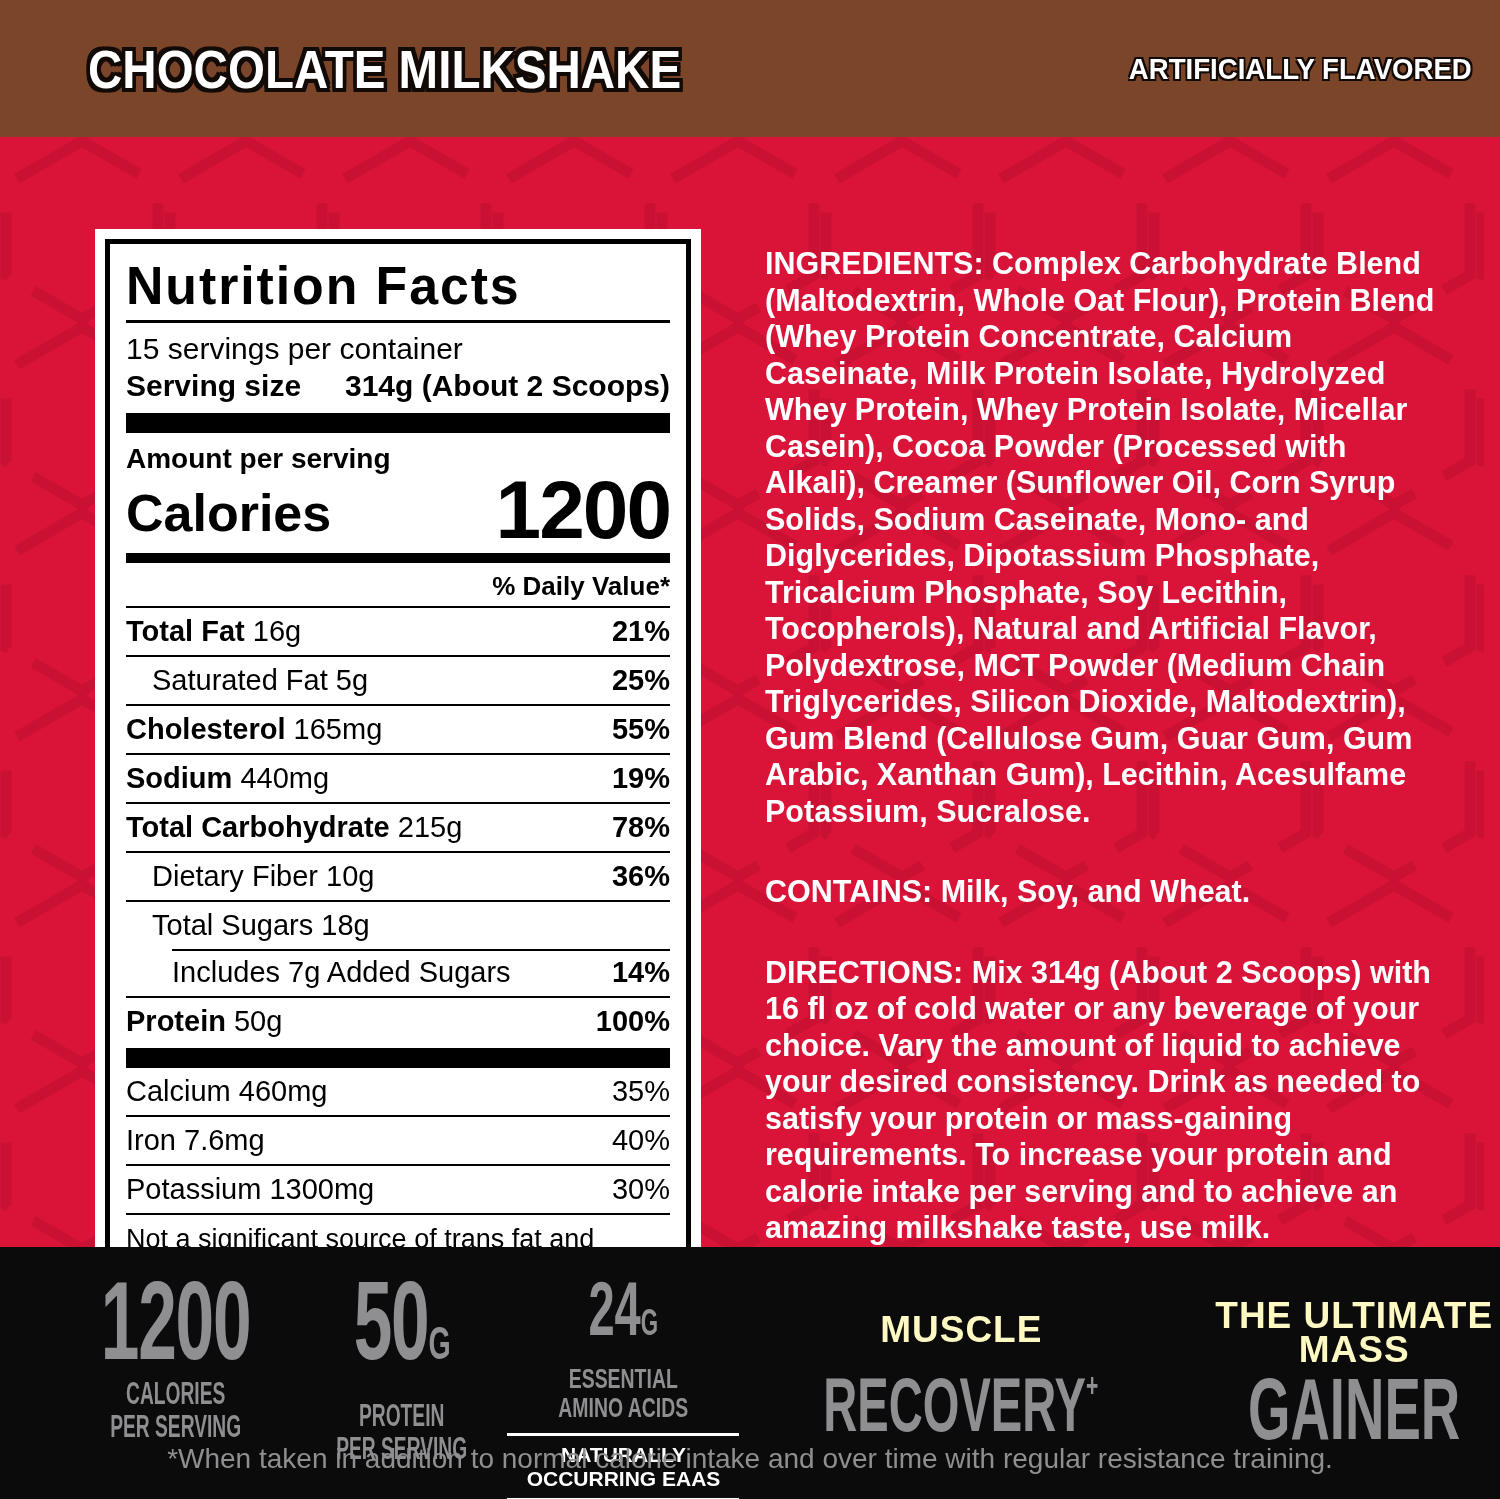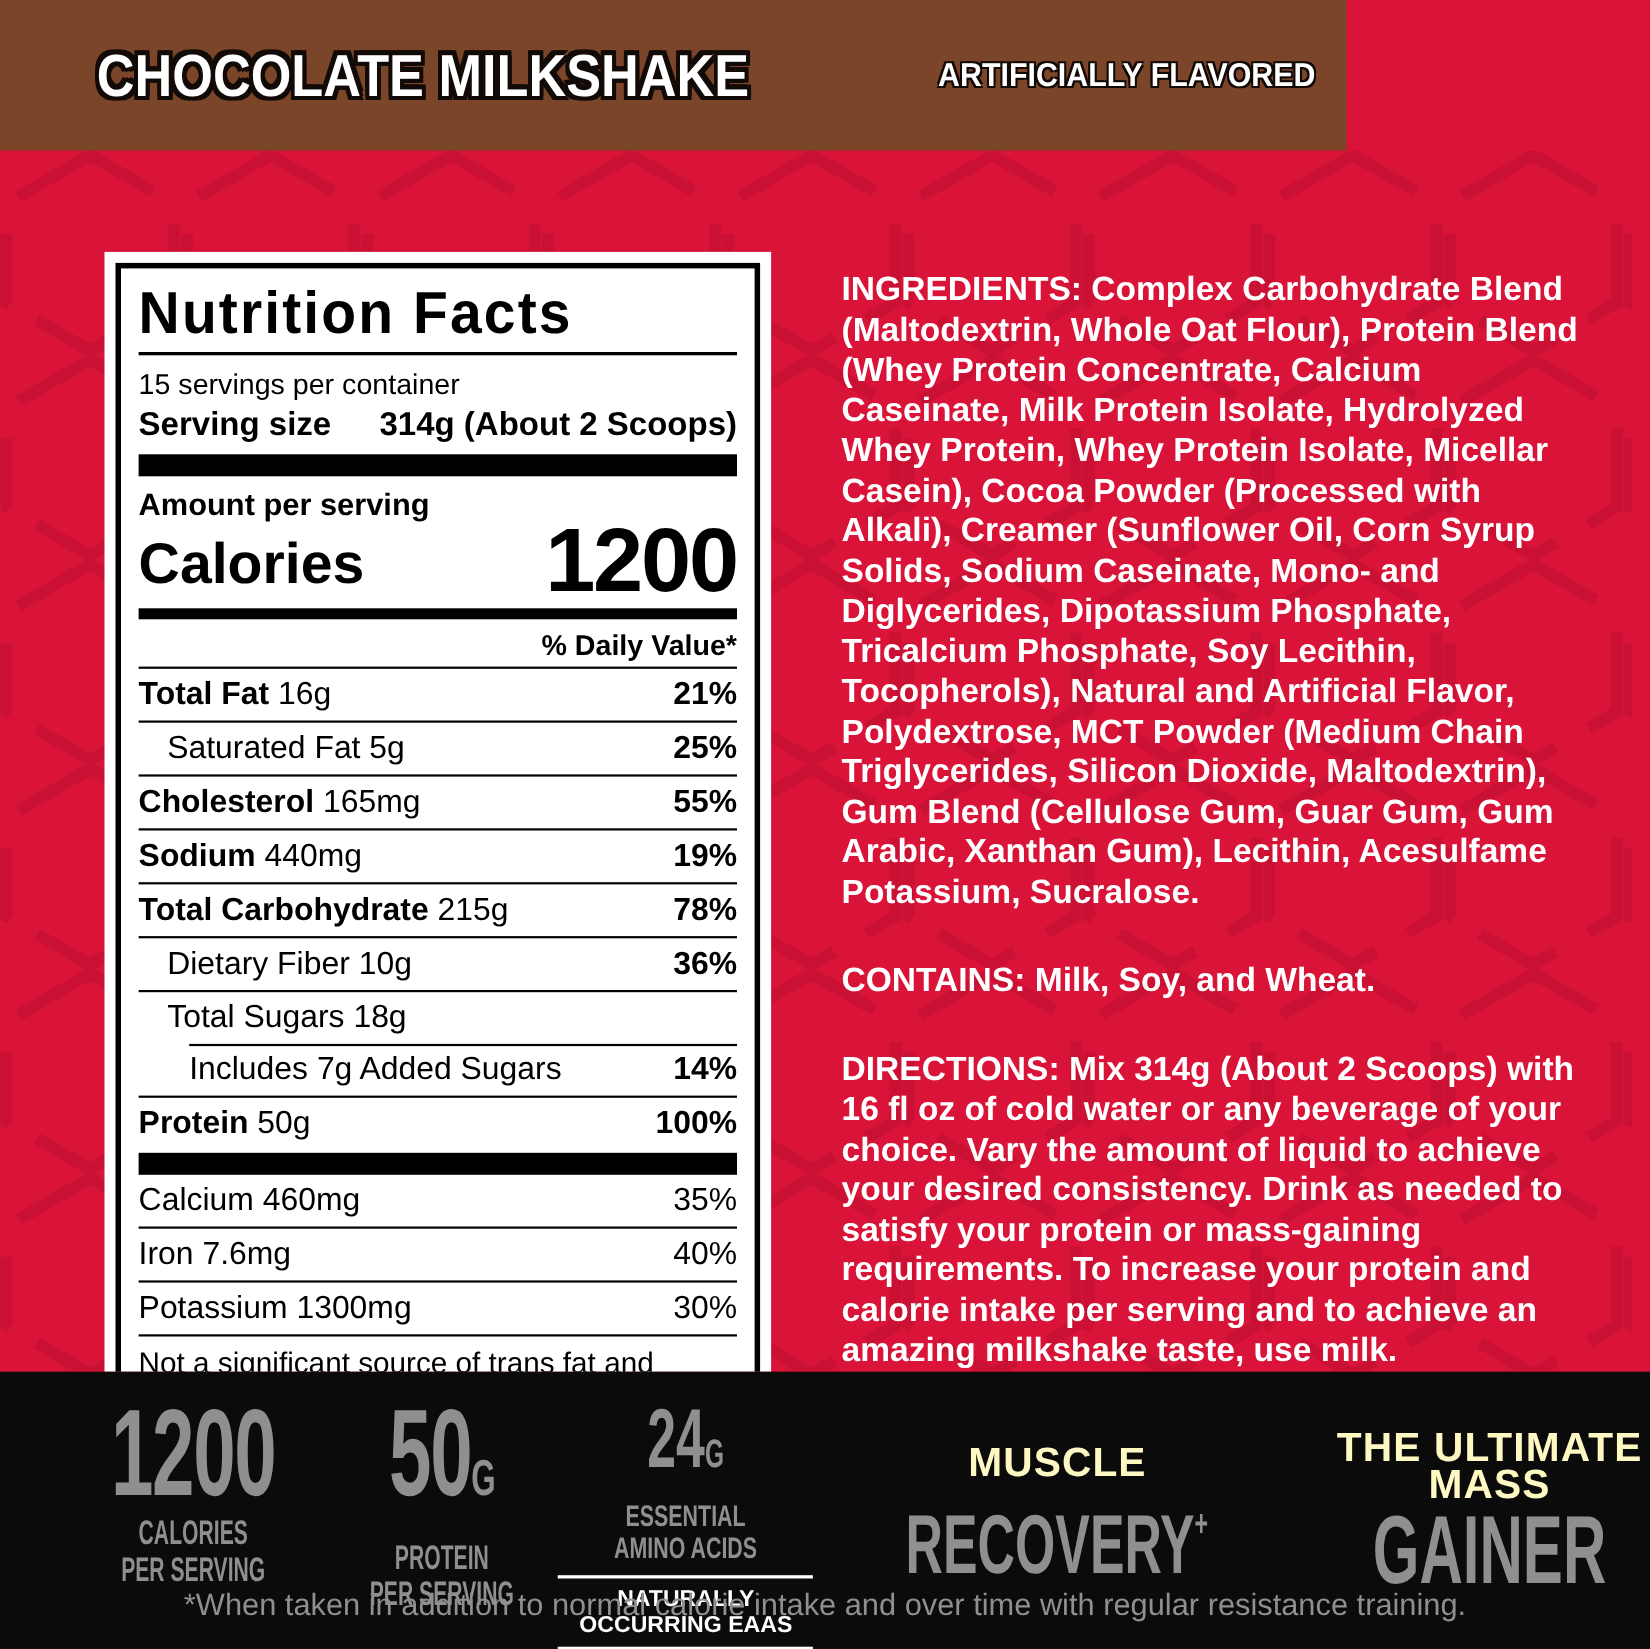--- a/index.html
+++ b/index.html
@@ -10,21 +10,21 @@
     height: 1499px;
     overflow: hidden;
     font-family: "Liberation Sans", sans-serif;
     background: #d91438;
   }
 
   
   .top-bar {
     position: absolute;
     left: 0; top: 0;
-    width: 1224px; height: 137px;
+    width: 1500px; height: 137px;
     background: #7a4529;
     display: flex;
     align-items: center;
     justify-content: space-between;
     padding: 0 28px 0 88px;
   }
   .product-title {
     color: #fff;
     font-size: 54px;
     font-weight: 800;
@@ -76,21 +76,21 @@
   .nf-title {
     font-size: 54px;
     font-weight: 800;
     letter-spacing: 2px;
     white-space: nowrap;
     transform: scaleX(0.96);
     transform-origin: left center;
     padding-bottom: 4px;
   }
   .nf-title-rule { height: 3px; background: #000; margin-bottom: 8px; }
-  .nf-servings { font-size: 26px; line-height: 36px; }
+  .nf-servings { font-size: 30px; line-height: 36px; }
   .nf-serving-size {
     display: flex; justify-content: space-between;
     font-size: 30px; font-weight: 700; line-height: 38px;
     padding-bottom: 8px;
   }
   .nf-bar-thick { height: 20px; background: #000; }
   .nf-bar-med { height: 10px; background: #000; }
   .nf-amount { font-size: 28px; font-weight: 700; padding-top: 10px; }
   .nf-cal-row {
     display: flex; justify-content: space-between; align-items: flex-end;

